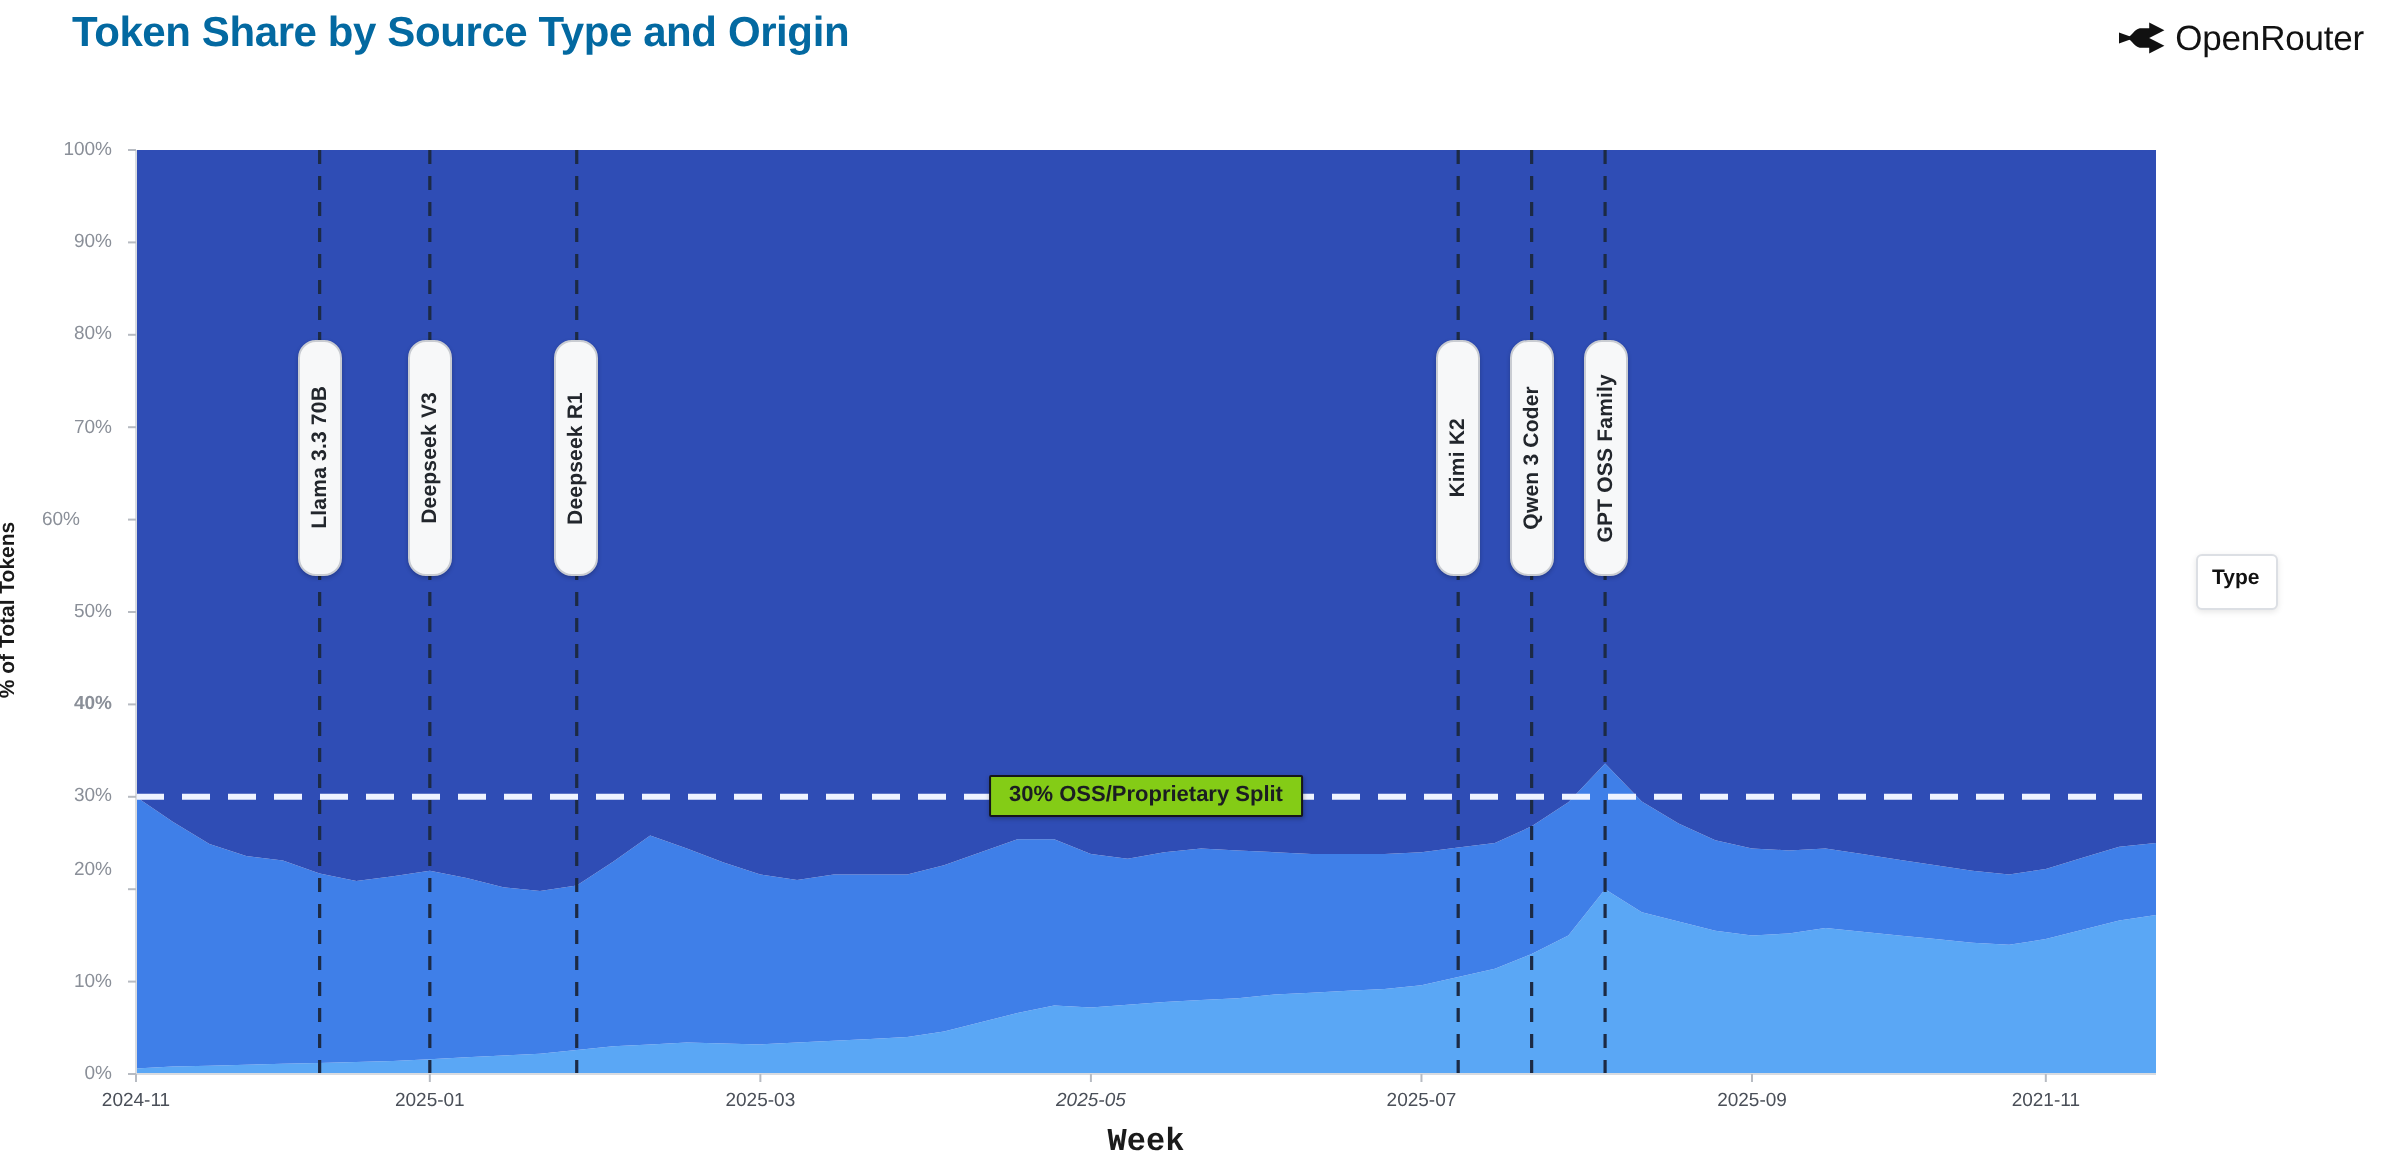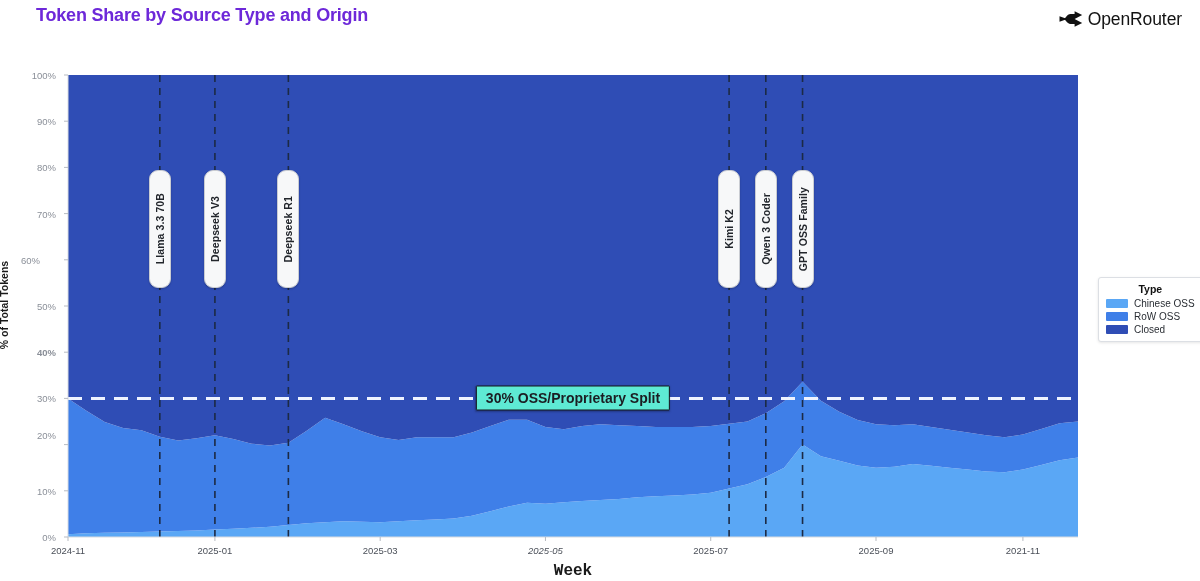--- a/index.html
+++ b/index.html
@@ -7,22 +7,22 @@
   body {
     width:1200px; height:581px;
     background:#ffffff;
     font-family:"Liberation Sans", sans-serif;
     color:#1a1a1a;
     position:relative;
     overflow:hidden;
   }
   #chart-title {
     position:absolute; left:36px; top:5px;
-    font-size:18px; font-weight:bold; letter-spacing:-0.2px;
-    color:#6d28d9; white-space:nowrap;
+    font-size:21px; font-weight:bold; letter-spacing:-0.2px;
+    color:#0369a1; white-space:nowrap;
   }
   #brand { position:absolute; right:18px; top:6px; display:flex; align-items:center; gap:4px; }
   #brand-mark { width:26px; height:26px; display:block; }
   #brand-name { font-size:17.5px; color:#121212; letter-spacing:-0.1px; }
 
   #plot-wrap { position:absolute; left:0; top:0; width:1200px; height:581px; }
   svg.layer { position:absolute; left:0; top:0; width:1200px; height:581px; overflow:visible; }
 
   .ytick-label {
     position:absolute; font-size:9.5px; color:#8a8f98; text-align:right;
@@ -51,23 +51,23 @@
     padding:7px 3px;
   }
   .marker-pill span {
     font-size:10.5px; font-weight:bold; color:#22262c;
     writing-mode:vertical-rl; transform:rotate(180deg);
     white-space:nowrap; letter-spacing:0.1px;
   }
 
   #hline-pill {
     position:absolute;
-    background:#5eead4; border:1.6px solid #15161a; border-radius:1px;
+    background:#84cc16; border:1.6px solid #15161a; border-radius:1px;
     padding:3px 9px 4px; box-shadow:0 1px 2px rgba(0,0,0,0.25);
-    font-size:14px; font-weight:bold; color:#1b1d22; white-space:nowrap;
+    font-size:11px; font-weight:bold; color:#1b1d22; white-space:nowrap;
     transform:translate(-50%,-50%);
   }
 
   #legend {
     position:absolute; background:#ffffff;
     border:1px solid #dcdfe4; border-radius:3px;
     box-shadow:0 1px 3px rgba(0,0,0,0.10);
     padding:5px 8px 6px 7px;
   }
   #legend-title { font-size:10.5px; font-weight:bold; color:#111; text-align:center; margin-bottom:3px; }
@@ -129,34 +129,20 @@
       <line x1="876" y1="537" x2="876" y2="541" stroke="#b7bbc2" stroke-width="1"></line>
       <line x1="1022.9090909090909" y1="537" x2="1022.9090909090909" y2="541" stroke="#b7bbc2" stroke-width="1"></line>
     </svg>
 </div>
 
 <div id="ylabel">% of Total Tokens</div>
 <div id="xlabel">Week</div>
 
 <div id="legend" style="left: 1098px; top: 277px;">
   <div id="legend-title">Type</div>
-  <div id="legend-rows">
-      <div class="legend-row">
-        <div class="legend-swatch" style="background: rgb(90, 167, 245);"></div>
-        <div class="legend-label">Chinese OSS</div>
-      </div>
-      <div class="legend-row">
-        <div class="legend-swatch" style="background: rgb(63, 127, 232);"></div>
-        <div class="legend-label">RoW OSS</div>
-      </div>
-      <div class="legend-row">
-        <div class="legend-swatch" style="background: rgb(47, 77, 181);"></div>
-        <div class="legend-label">Closed</div>
-      </div>
-    </div>
 </div>
 
 <div class="ytick-label" style="left: 22px; top: 537px;">0%</div>
 <div class="ytick-label" style="left: 22px; top: 490.8px;">10%</div>
 <div class="ytick-label" style="left: 22px; top: 435px;">20%</div>
 <div class="ytick-label" style="left: 22px; top: 398.4px;">30%</div>
 <div class="ytick-label" style="left: 22px; top: 352.2px; font-weight: bold;">40%</div>
 <div class="ytick-label" style="left: 22px; top: 306px;">50%</div>
 <div class="ytick-label" style="left: 6px; top: 259.8px;">60%</div>
 <div class="ytick-label" style="left: 22px; top: 213.6px;">70%</div>

